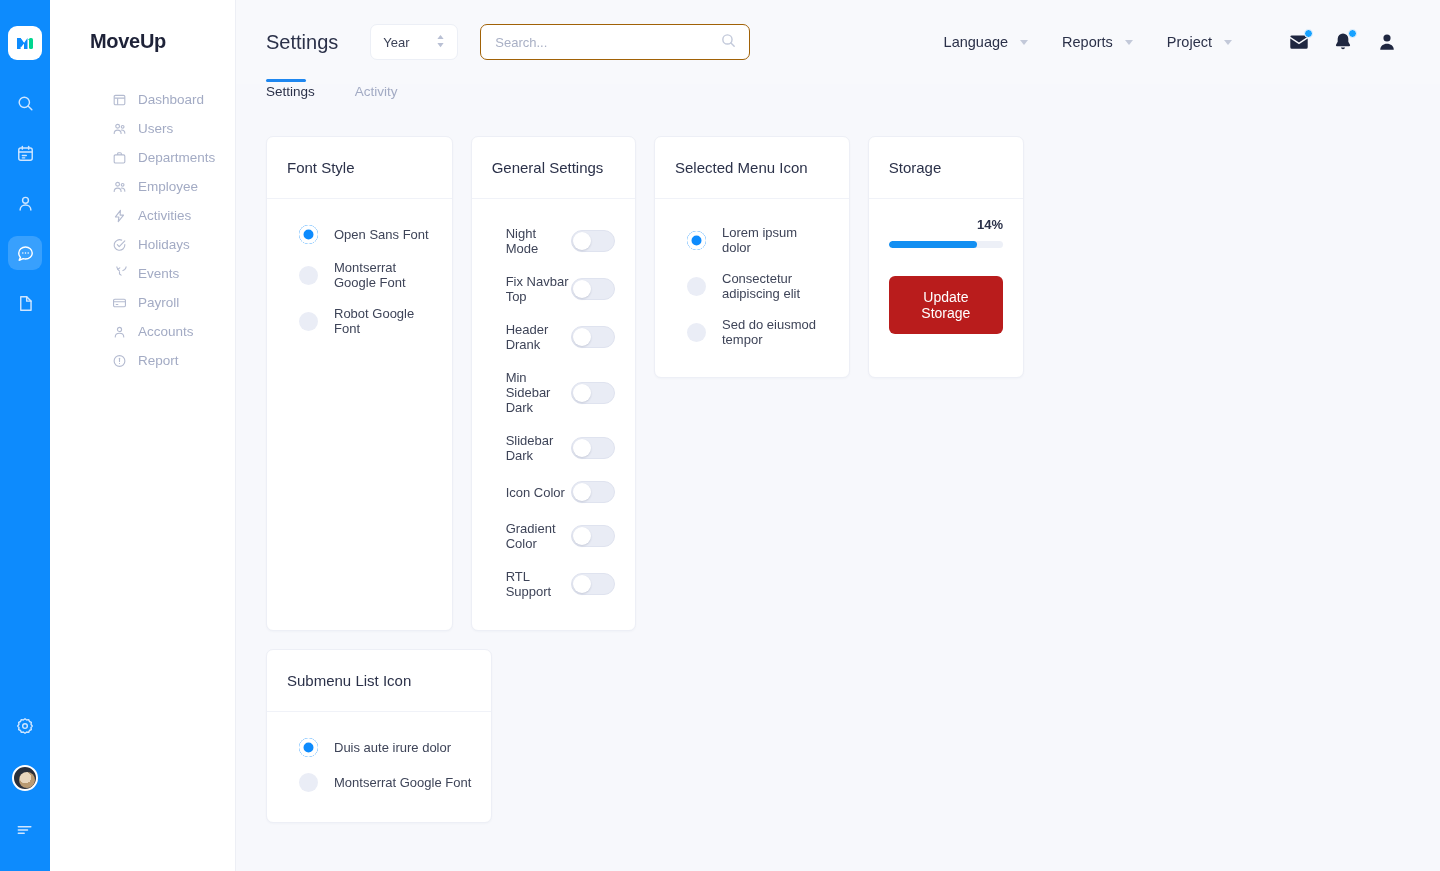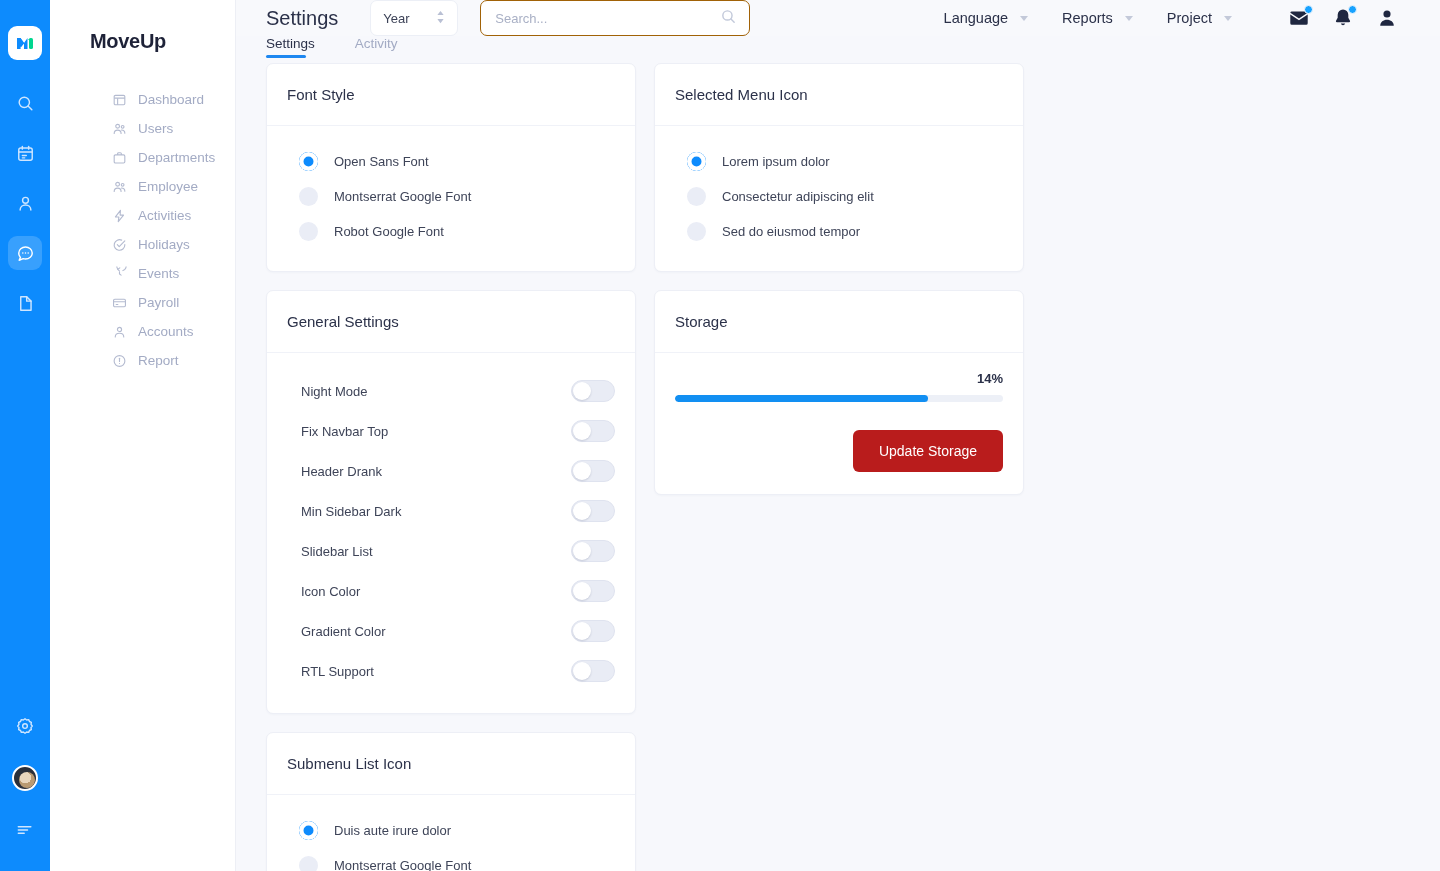--- a/index.html
+++ b/index.html
@@ -103,21 +103,21 @@
     border-radius: 50%; background: #17a2ff; border: 1.5px solid #f8f9fc;
   }
 
   
   .tabs { display: flex; gap: 40px; padding: 0 0 0 30px; height: 40px; align-items: flex-start; }
   .tab { font-size: 13.5px; color: #a3abc4; cursor: pointer; }
   .tab.active { color: #2b3149; }
 
   .content { padding: 12px 30px 0 30px; flex: 1 1 auto; }
   .grid { display: flex; gap: 18px; align-items: flex-start; flex-wrap: wrap; }
-  .col { width: 370px; display: flex; flex-direction: column; gap: 18px; }
+  .col { width: 370px; display: flex; flex-direction: row; gap: 18px; }
 
   .card {
     background: #ffffff; border: 1px solid #edeff6; border-radius: 7px;
     box-shadow: 0 1px 2px rgba(40,50,90,0.03);
   }
   .card-head {
     padding: 22px 20px; border-bottom: 1px solid #f0f2f8;
     font-size: 15px; color: #2b3149;
   }
   .card-body { padding: 18px 20px 22px 20px; }
@@ -464,21 +464,21 @@
                     <span class="knob"></span>
                   </span>
               </div>
               <div class="toggle-row">
                 <span class="toggle-label">Min Sidebar Dark</span>
                 <span class="toggle">
                     <span class="knob"></span>
                   </span>
               </div>
               <div class="toggle-row">
-                <span class="toggle-label">Slidebar List</span>
+                <span class="toggle-label">Slidebar Dark</span>
                 <span class="toggle">
                     <span class="knob"></span>
                   </span>
               </div>
               <div class="toggle-row">
                 <span class="toggle-label">Icon Color</span>
                 <span class="toggle">
                     <span class="knob"></span>
                   </span>
               </div>

